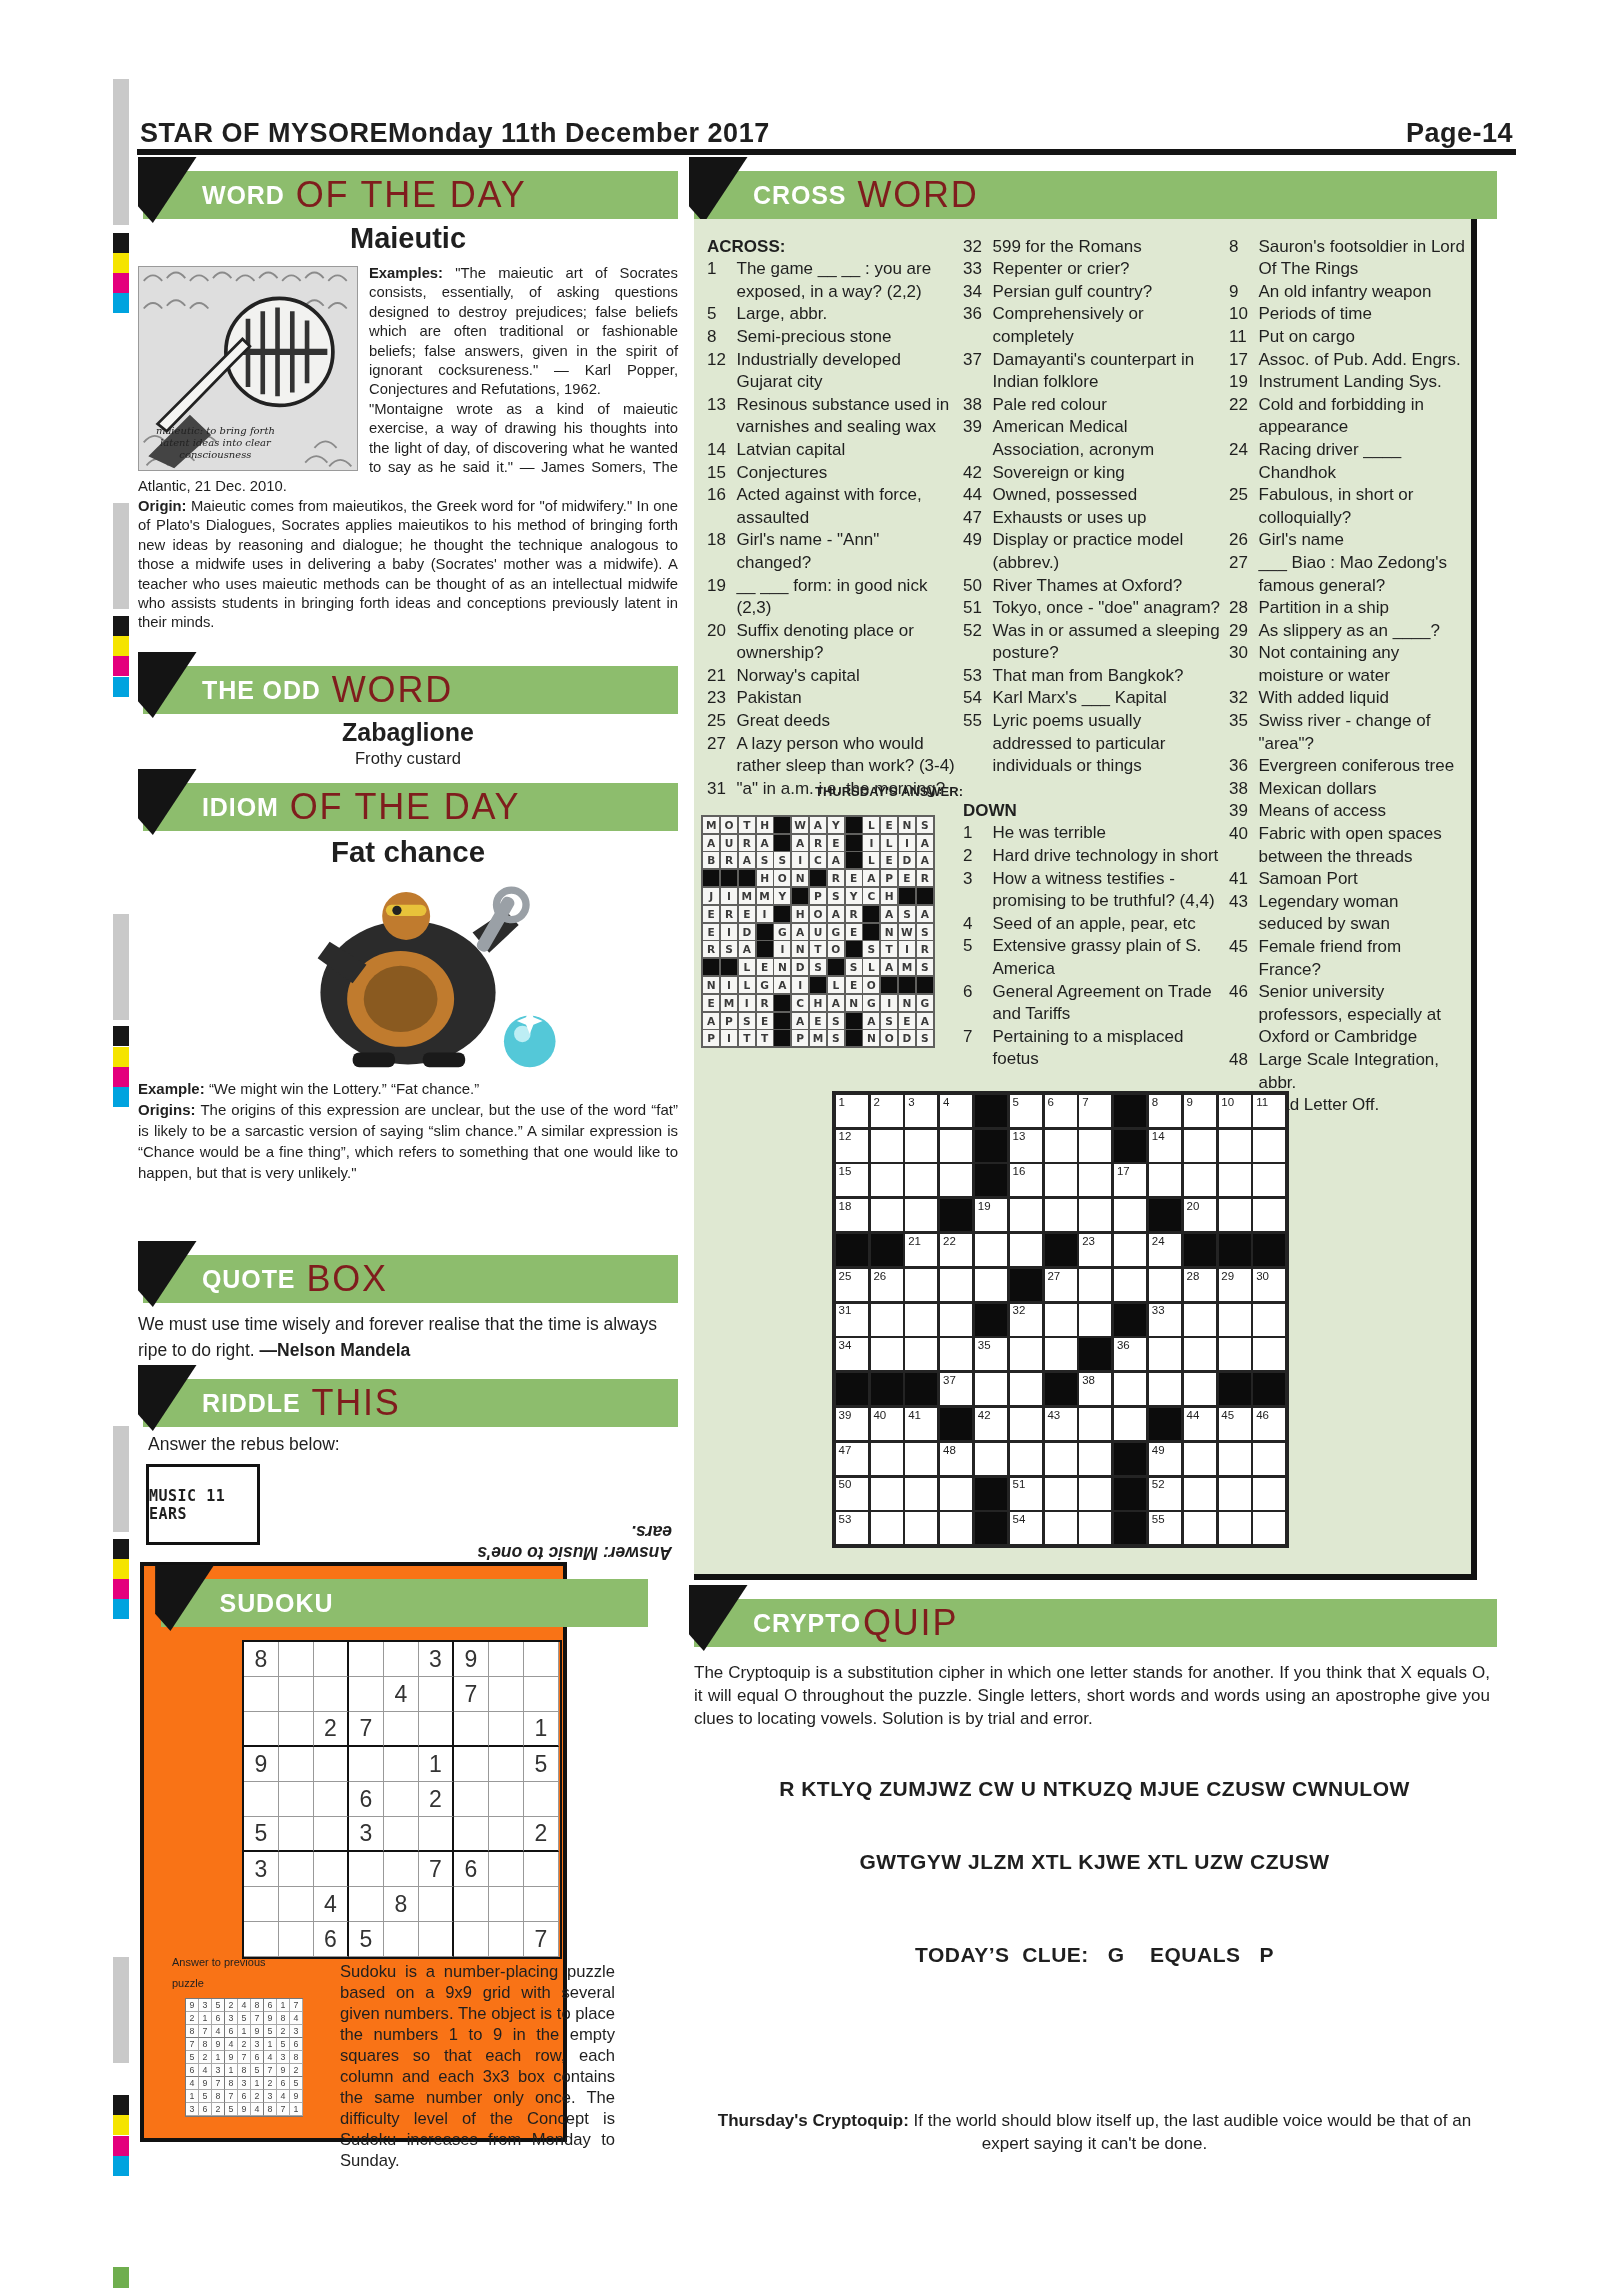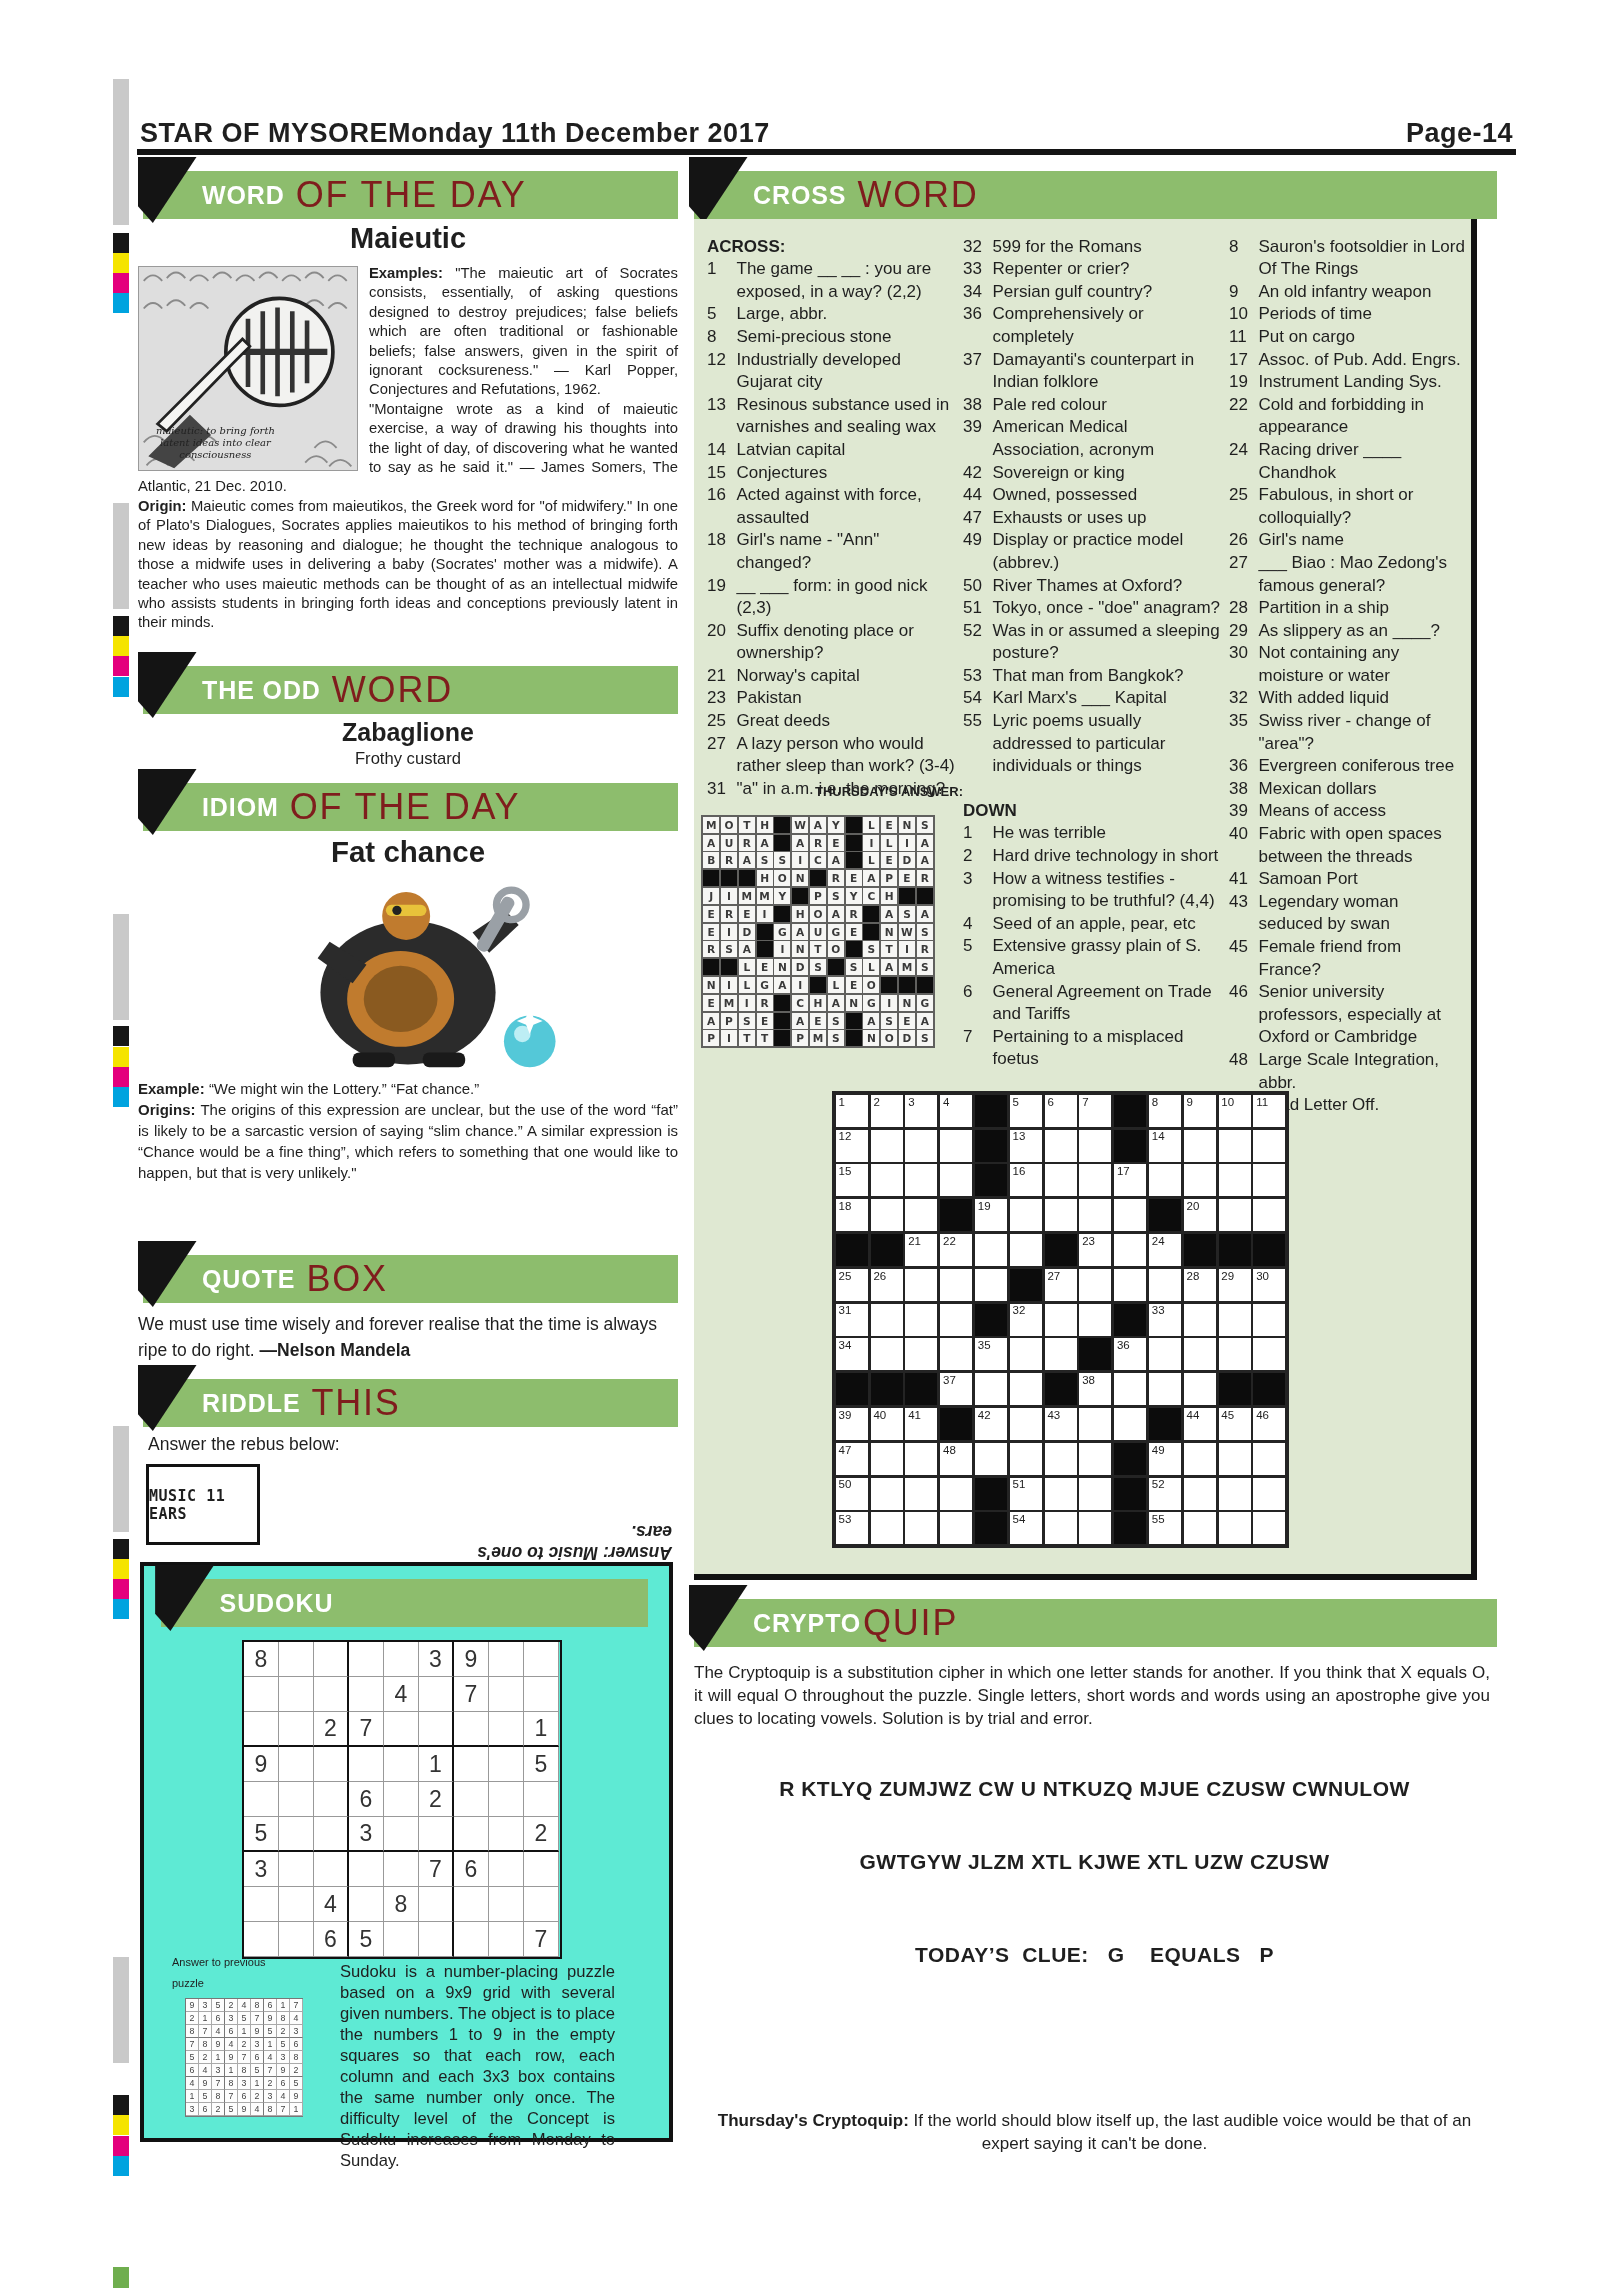--- a/index.html
+++ b/index.html
@@ -50,21 +50,21 @@
   .rebus{
     width:114px;height:81px;border:3.7px solid #111;box-sizing:border-box;
     display:flex;align-items:center;justify-content:center;
     font-weight:bold;font-size:15px;letter-spacing:0.5px;font-family:"DejaVu Sans Mono",monospace;
   }
   .rebus-ans{
     width:231px;text-align:left;transform:rotate(180deg);
     font-style:italic;font-weight:bold;font-size:17.5px;
   }
   
-  .sud-box{width:533px;height:580px;border:4.6px solid #111;box-sizing:border-box;background:#5eead4;}
+  .sud-box{width:427px;height:580px;border:4.6px solid #111;box-sizing:border-box;background:#f97316;}
   .sgrid{display:grid;grid-template-columns:repeat(9,35px);grid-auto-rows:35px;border:2.8px solid #111;width:316px;}
   .sgrid .scell{
     background:#fff;border-right:0.9px solid #999;border-bottom:0.9px solid #999;
     display:flex;align-items:center;justify-content:center;font-size:23px;color:#333;
   }
   .sgrid .scell.vr{border-right:2.8px solid #111;}
   .sgrid .scell.hb{border-bottom:2.8px solid #111;}
   .sgrid-s{display:grid;grid-template-columns:repeat(9,13px);grid-auto-rows:13px;border:1.8px solid #777;width:116px;}
   .sgrid-s .scell{
     background:#fdfdfd;border-right:0.9px solid #aaa;border-bottom:0.9px solid #aaa;

